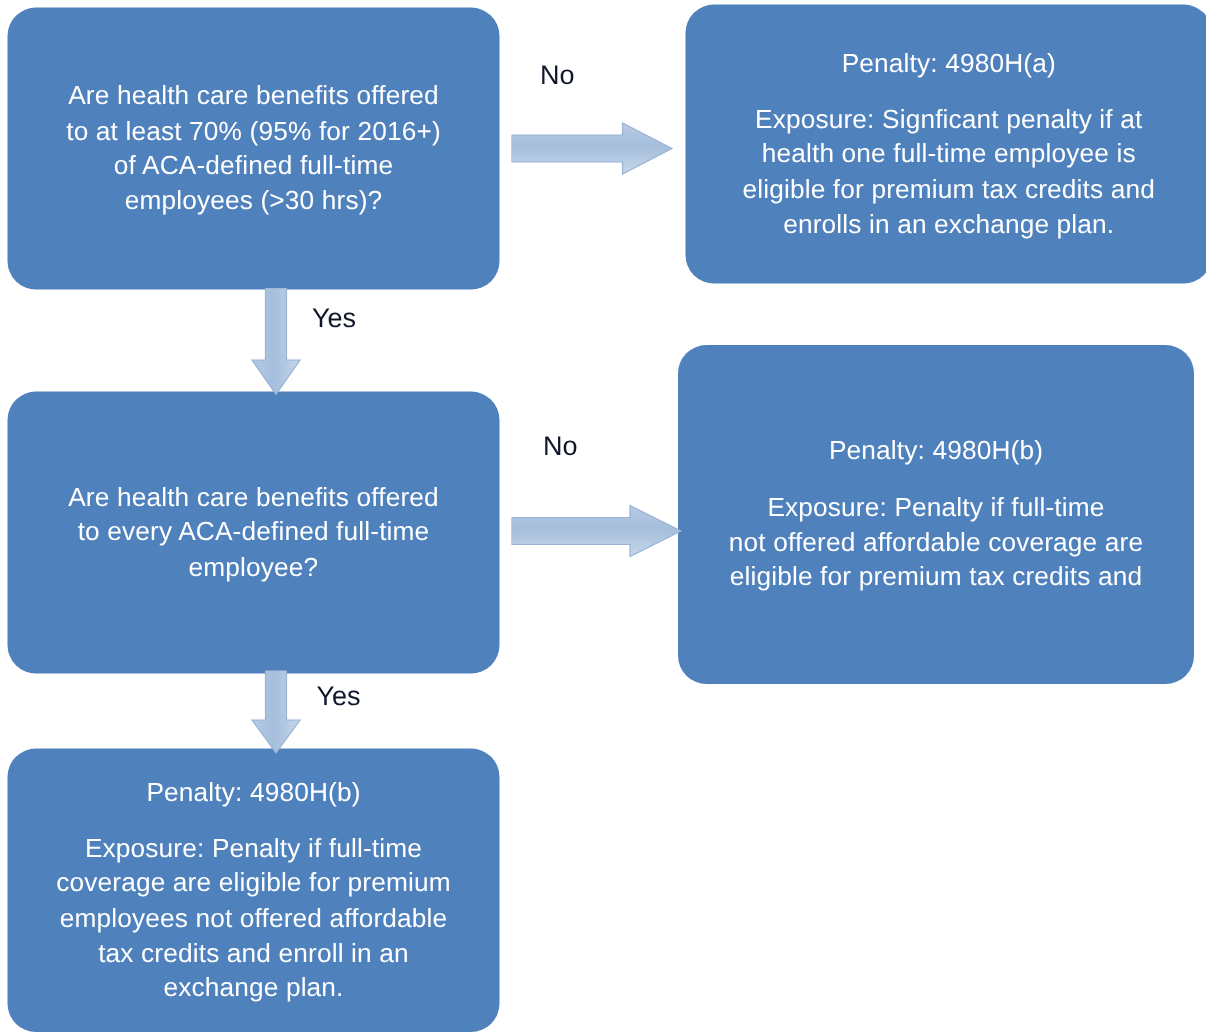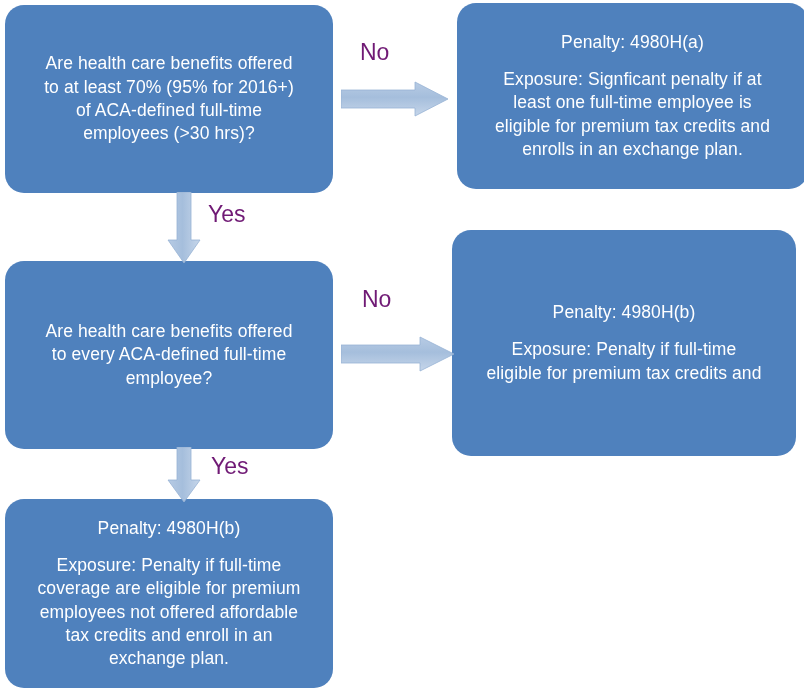--- a/index.html
+++ b/index.html
@@ -49,22 +49,22 @@
   
   #node-q1        { left: 5px;   top: 5px;   width: 328px; height: 188px; }
   #node-penalty-a { left: 457px; top: 3px;   width: 351px; height: 186px; }
   #node-q2        { left: 5px;   top: 261px; width: 328px; height: 188px; }
   #node-penalty-b1{ left: 452px; top: 230px; width: 344px; height: 226px; }
   #node-penalty-b2{ left: 5px;   top: 499px; width: 328px; height: 189px; }
 
   
   .edge-label {
     position: absolute;
-    font-size: 23px;
-    color: #701a75;
+    font-size: 18px;
+    color: #0f172a;
     line-height: 1;
     white-space: nowrap;
   }
   #label-no-1  { left: 360px; top: 41px;  }
   #label-no-2  { left: 362px; top: 288px; }
   #label-yes-1 { left: 208px; top: 203px; }
   #label-yes-2 { left: 211px; top: 455px; }
 
   
   .arrow {
@@ -84,36 +84,37 @@
     <span class="line">Are health care benefits offered</span>
     <span class="line">to at least 70% (95% for 2016+)</span>
     <span class="line">of ACA-defined full-time</span>
     <span class="line">employees (&gt;30 hrs)?</span>
   </div>
 
   <div class="node" id="node-penalty-a">
     <span class="para">Penalty: 4980H(a)</span>
     <span class="para">
       <span class="line">Exposure:  Signficant penalty if at</span>
-      <span class="line">least one full-time employee is</span>
+      <span class="line">health one full-time employee is</span>
       <span class="line">eligible for premium tax credits and</span>
       <span class="line">enrolls in an exchange plan.</span>
     </span>
   </div>
 
   <div class="node" id="node-q2">
     <span class="line">Are health care benefits offered</span>
     <span class="line">to every ACA-defined full-time</span>
     <span class="line">employee?</span>
   </div>
 
   <div class="node" id="node-penalty-b1">
     <span class="para">Penalty:  4980H(b)</span>
     <span class="para">
       <span class="line">Exposure:  Penalty if full-time</span>
+      <span class="line">not offered affordable coverage are</span>
       <span class="line">eligible for premium tax credits and</span>
     </span>
   </div>
 
   <div class="node" id="node-penalty-b2">
     <span class="para">Penalty:   4980H(b)</span>
     <span class="para">
       <span class="line">Exposure:  Penalty if full-time</span>
       <span class="line">coverage are eligible for premium</span>
       <span class="line">employees not offered affordable</span>

